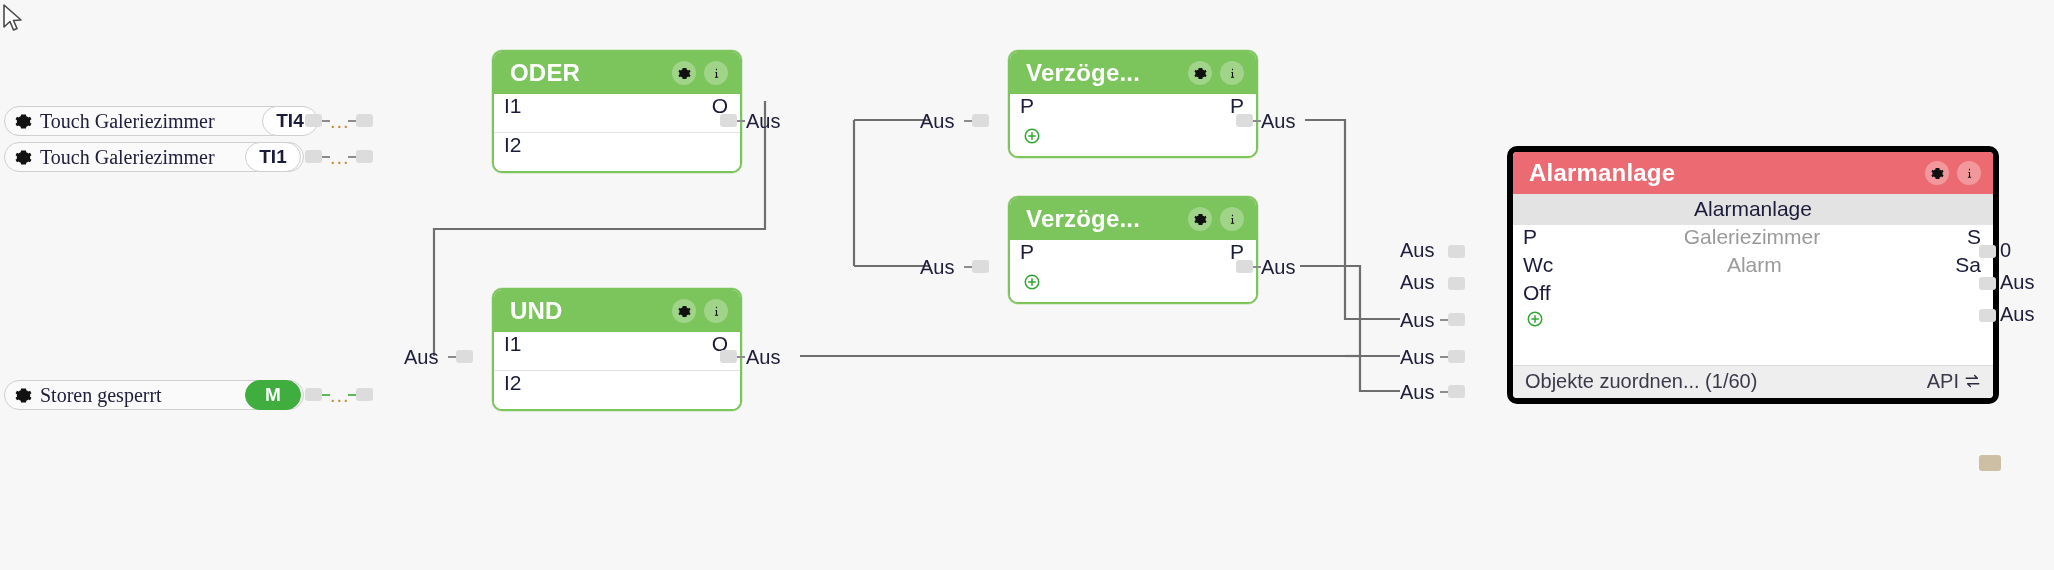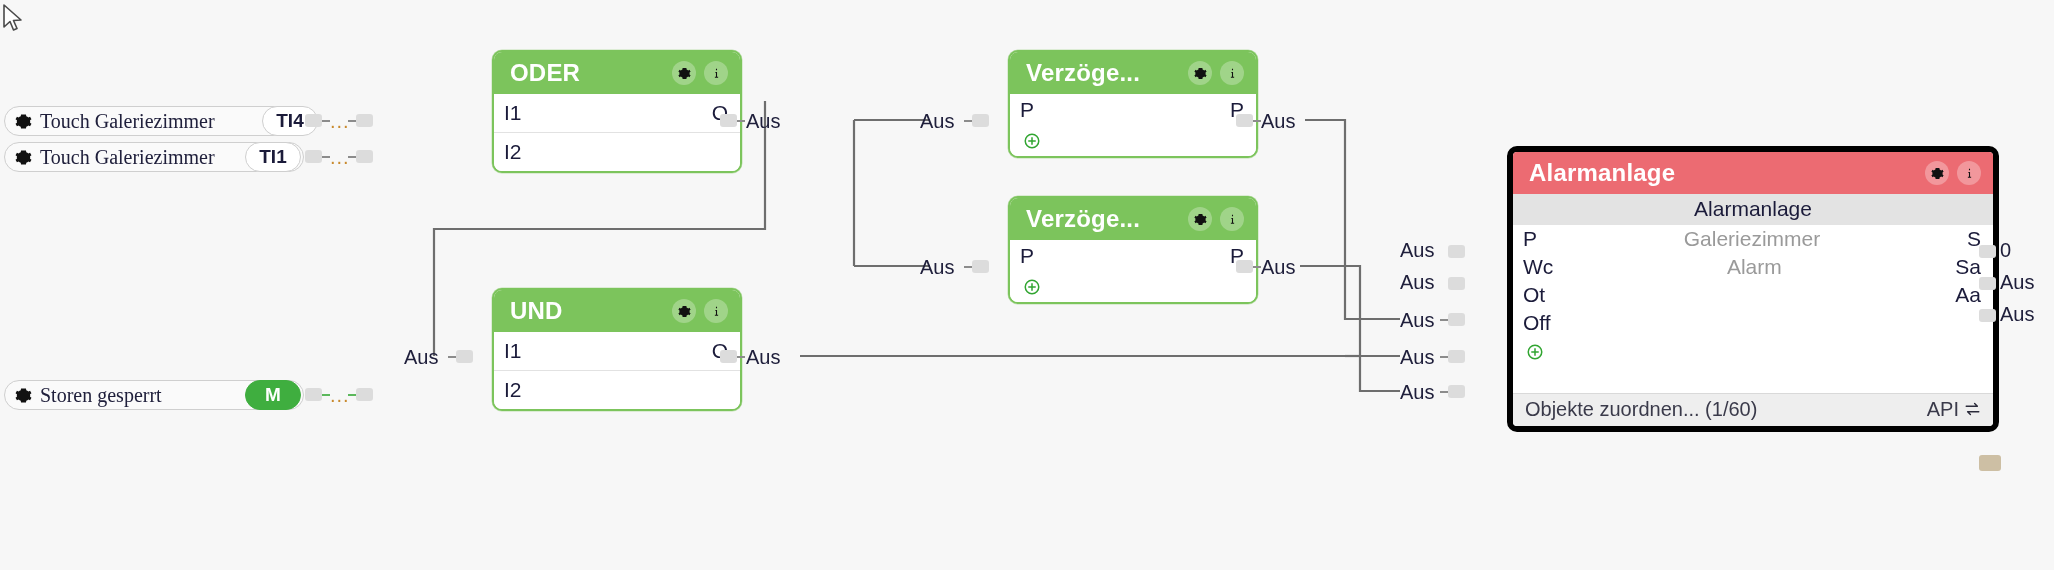--- a/index.html
+++ b/index.html
@@ -66,21 +66,20 @@
   }
   .red .hdr-icon { background: rgba(255,255,255,.30); }
   .hdr-icon svg { display:block; }
 
   .block-body { position: relative; background: #fff; }
 
   .prow {
     position: relative;
     height: 28px;
     display: flex;
-    align-items: center;
     font-size: 21px;
     color: #1b1b3a;
     padding: 0 12px 0 10px;
     box-sizing: border-box;
   }
   .prow .pin-in  { flex: 0 0 auto; }
   .prow .pin-mid { flex: 1 1 auto; text-align: center; color: #9a9a9a; font-size: 21px; }
   .prow .pin-out { flex: 0 0 auto; text-align: right; }
 
   .divider { height: 1px; background: #e2e2e2; }
@@ -454,25 +453,20 @@
         <span class="pin-in">P</span>
         <span class="pin-mid">Galeriezimmer</span>
         <span class="pin-out">S</span>
       </div>
       <div class="prow">
         <span class="pin-in">Wc</span>
         <span class="pin-mid">Alarm</span>
         <span class="pin-out">Sa</span>
       </div>
       <div class="prow">
-        <span class="pin-in">Ot</span>
-        <span class="pin-mid"></span>
-        <span class="pin-out">Aa</span>
-      </div>
-      <div class="prow">
         <span class="pin-in">Off</span>
         <span class="pin-mid"></span>
         <span class="pin-out"></span>
       </div>
       <div class="prow" style="height:30px;">
         <span class="plus">
           <svg width="18" height="18" viewBox="0 0 24 24">
             <circle cx="12" cy="12" r="9" fill="none" stroke="#31a531" stroke-width="2"></circle>
             <path d="M12 7v10M7 12h10" stroke="#31a531" stroke-width="2"></path>
           </svg>

